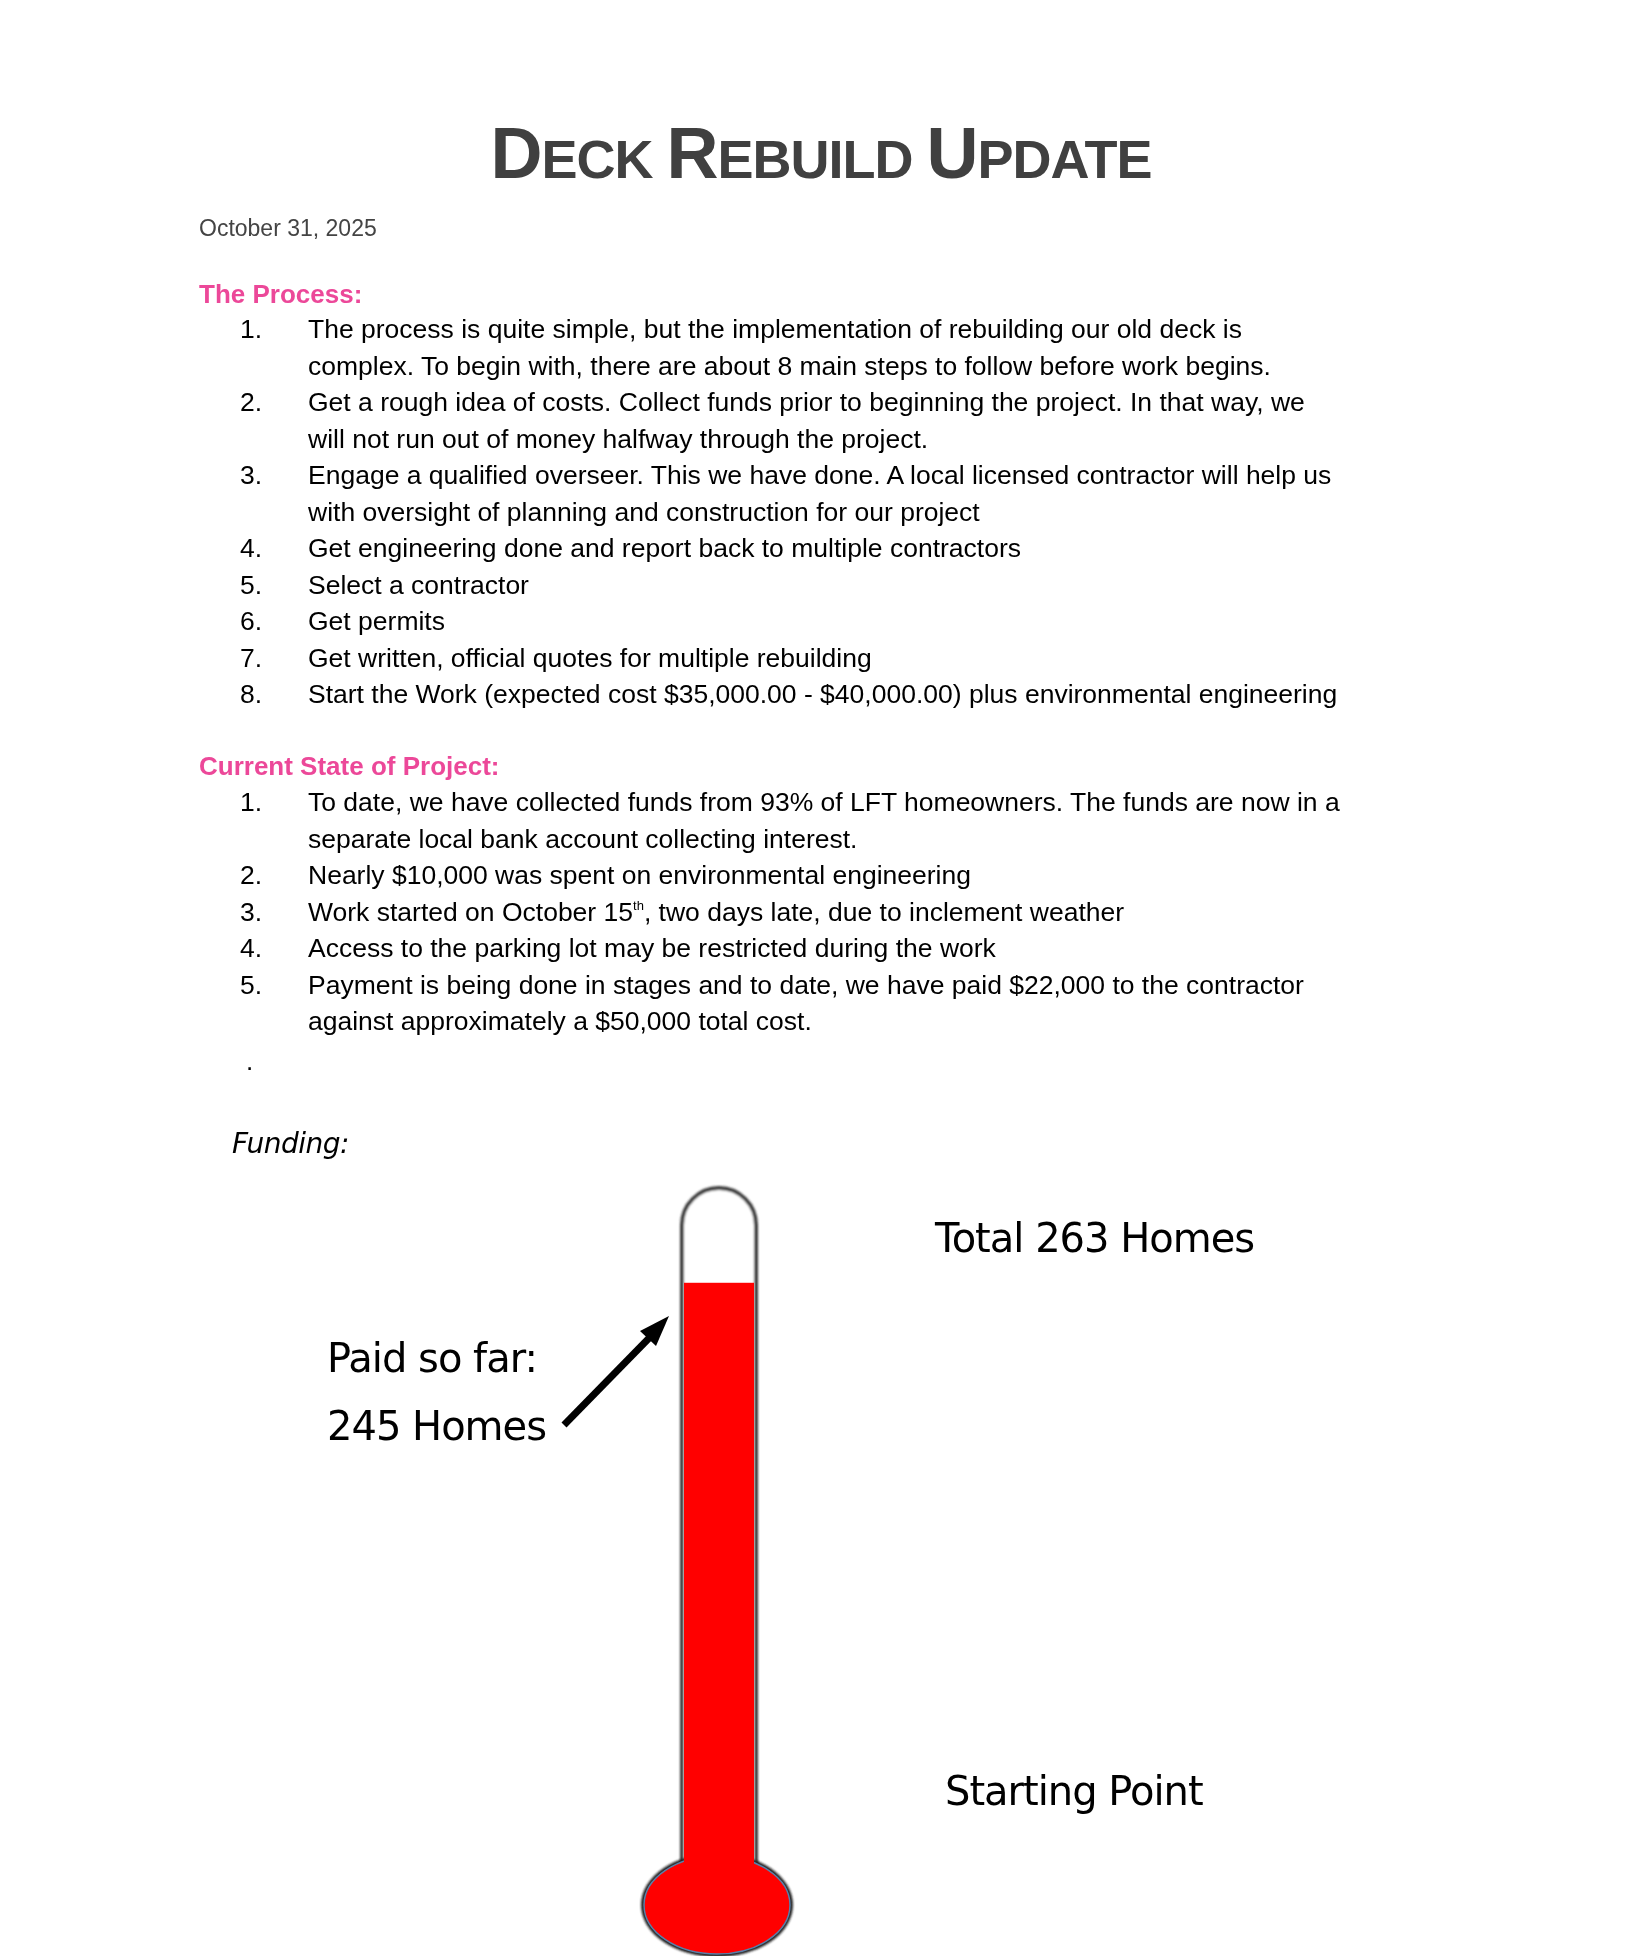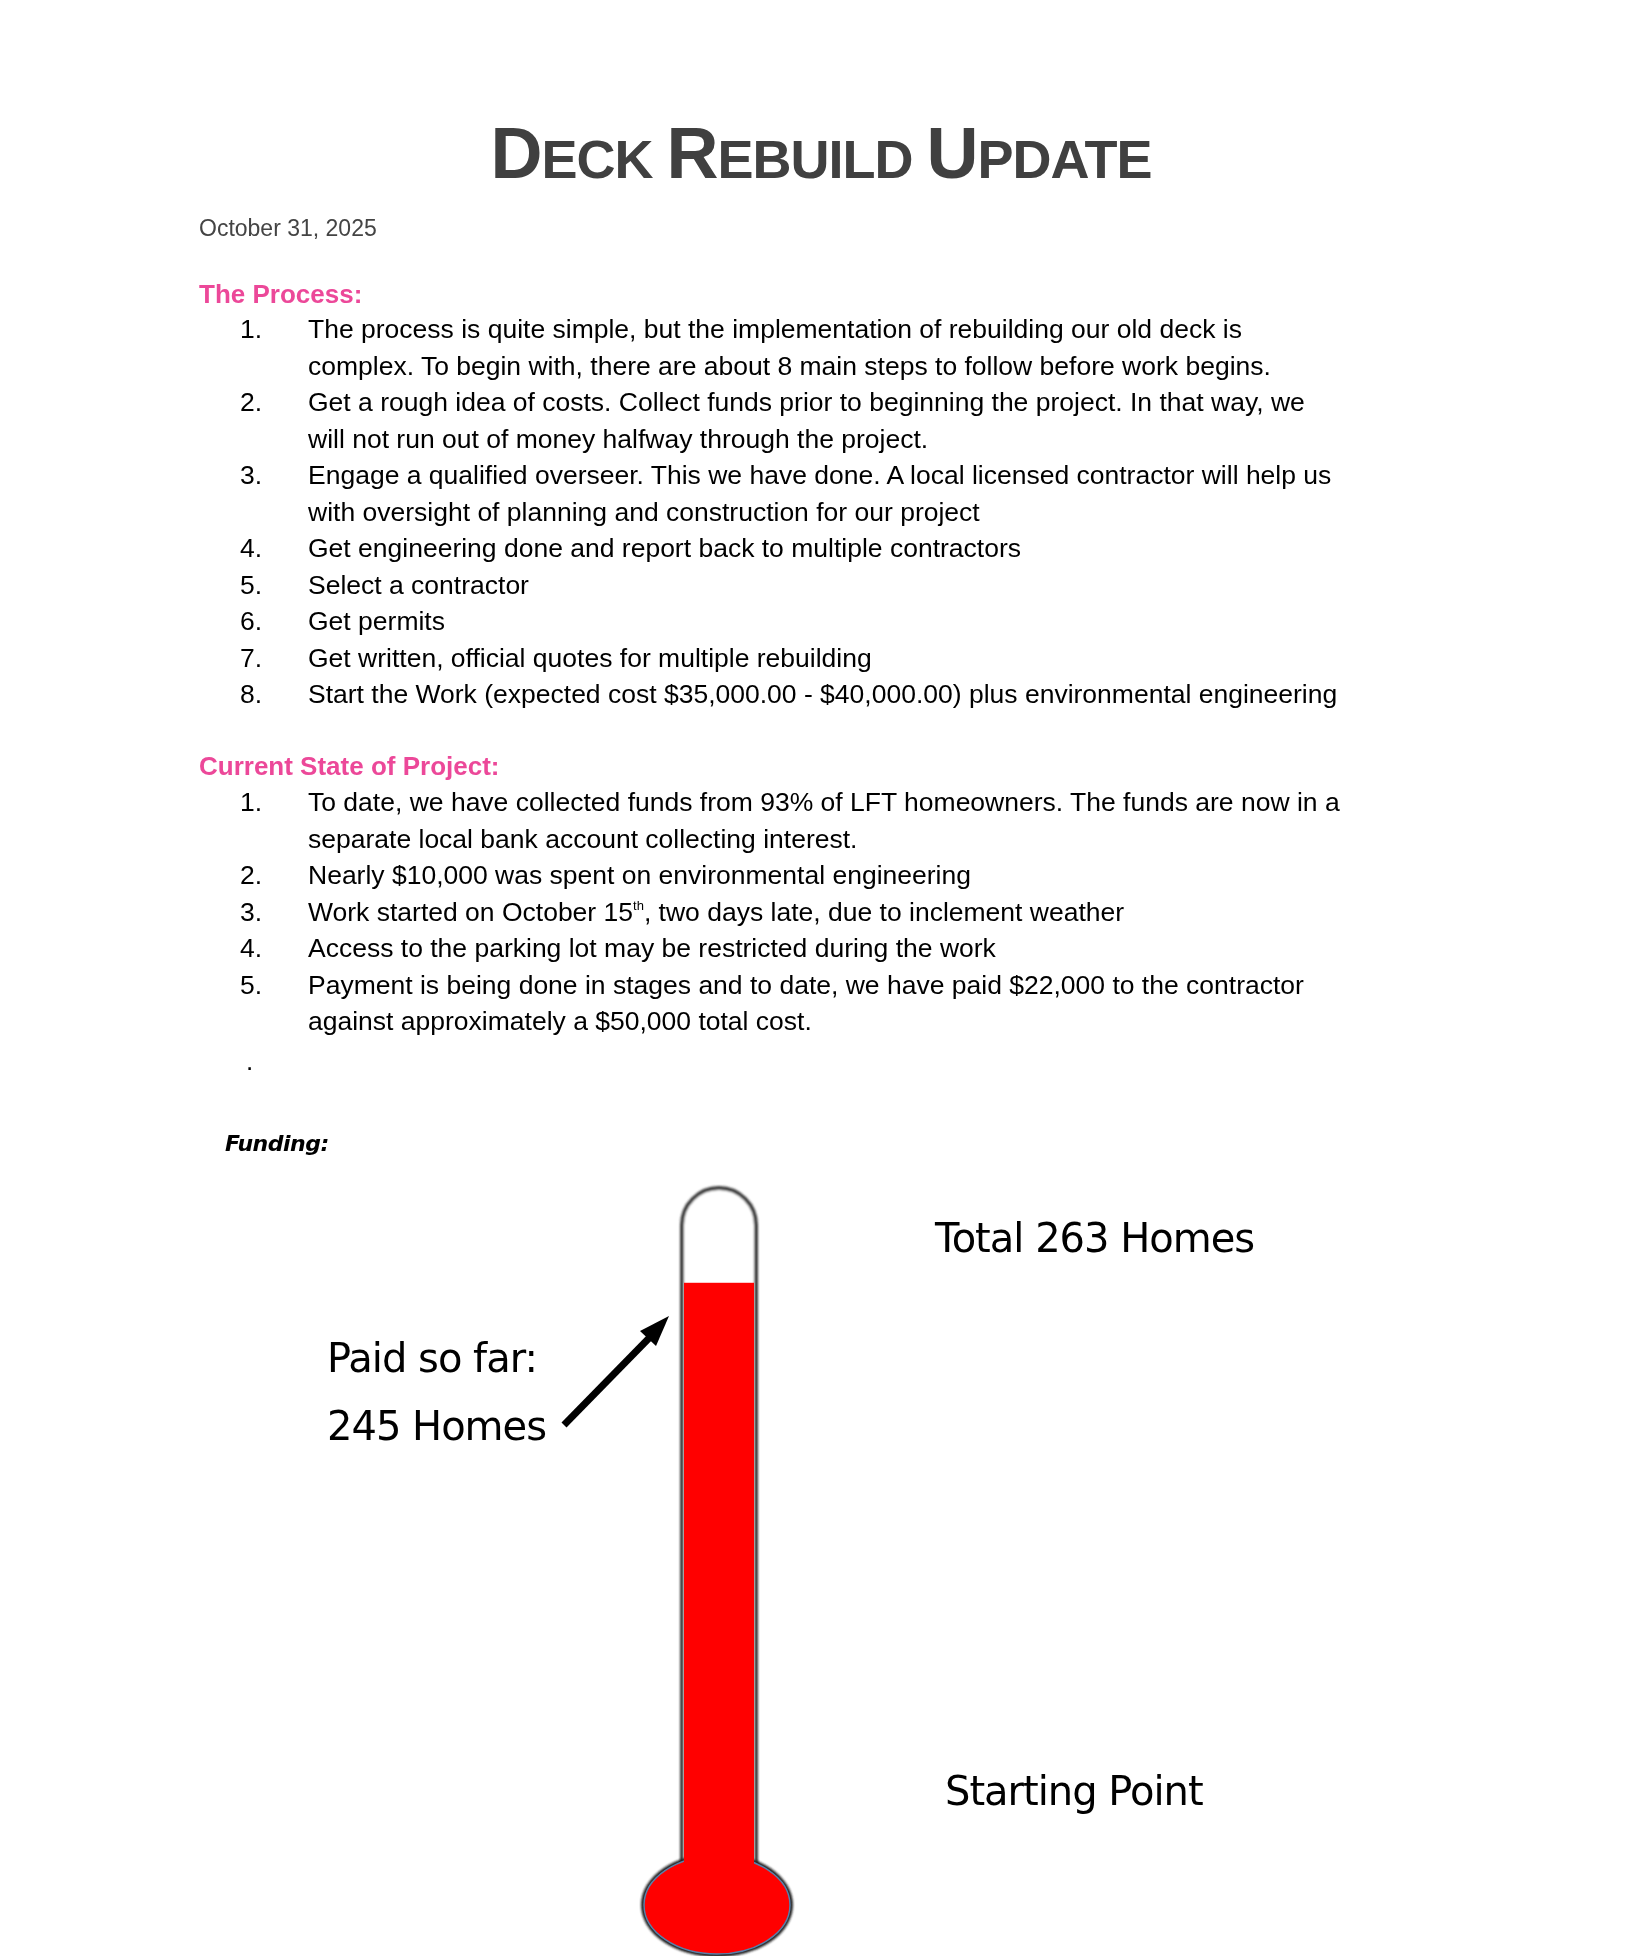--- a/index.html
+++ b/index.html
@@ -10,22 +10,22 @@
            font-weight: bold; font-size: 72px; line-height: 72px; letter-spacing: -1px; }
   .title .sc { font-size: 54px; }
   .date { left: 193px; top: 213px; font-size: 23px; line-height: 30px; color: #444444; }
   .section-head { left: 193px; font-size: 26px; line-height: 30px; font-weight: bold; color: #ec4899; }
   .list { position: absolute; left: 0; top: 0; }
   .item-line { position: absolute; font-size: 26.5px; line-height: 30px; color: #000; white-space: nowrap; }
   .num { position: absolute; left: 240px; }
   .txt { position: absolute; left: 272px; margin-left: 36px; }
   sup { font-size: 13px; line-height: 0; vertical-align: 11px; }
   .dot { left: 240px; top: 1046px; font-size: 26px; line-height: 30px; }
-  .funding { left: 219px; top: 1124px; font-family: "DejaVu Sans", sans-serif; font-style: italic;
-             font-weight: bold; font-size: 22px; line-height: 40px; letter-spacing: -0.5px; }
+  .funding { left: 226px; top: 1124px; font-family: "DejaVu Sans", sans-serif; font-style: italic;
+             font-weight: normal; font-size: 28px; line-height: 40px; letter-spacing: -0.5px; }
   .therm-label { font-family: "DejaVu Sans", sans-serif; font-size: 40px; line-height: 48px; color: #000; letter-spacing: -1px; }
   svg#thermo { position: absolute; left: 0; top: 0; }
 </style>
 </head>
 <body>
 
 <div class="abs title">
   <span><span>D</span><span class="sc">ECK </span></span><span><span>R</span><span class="sc">EBUILD </span></span><span><span>U</span><span class="sc">PDATE</span></span>
 </div>
 

